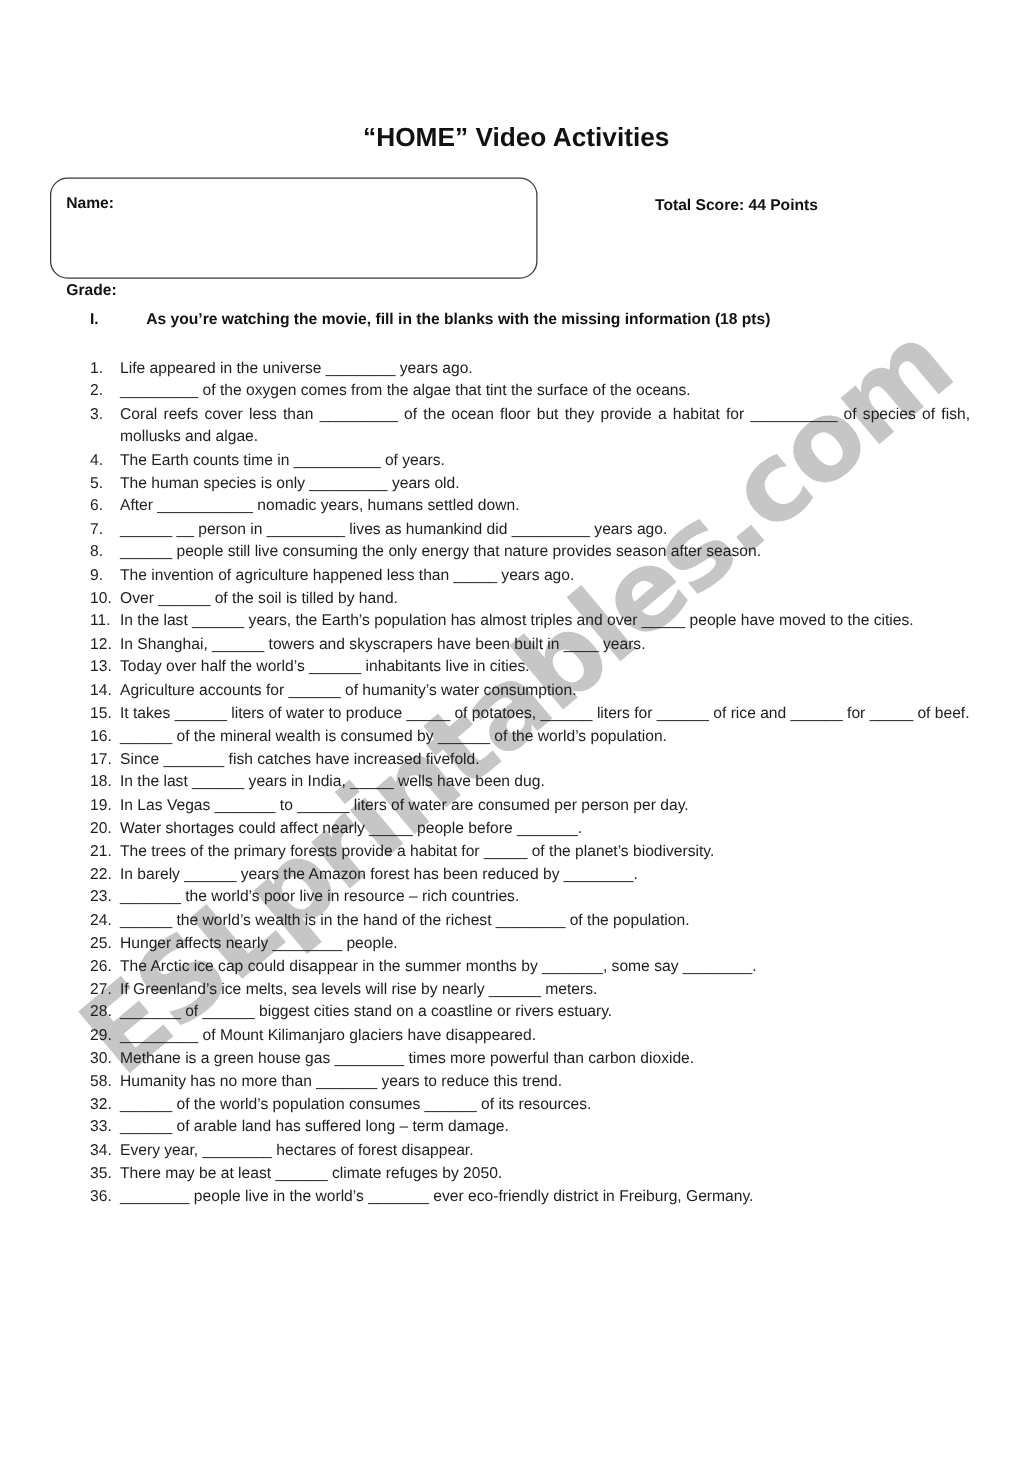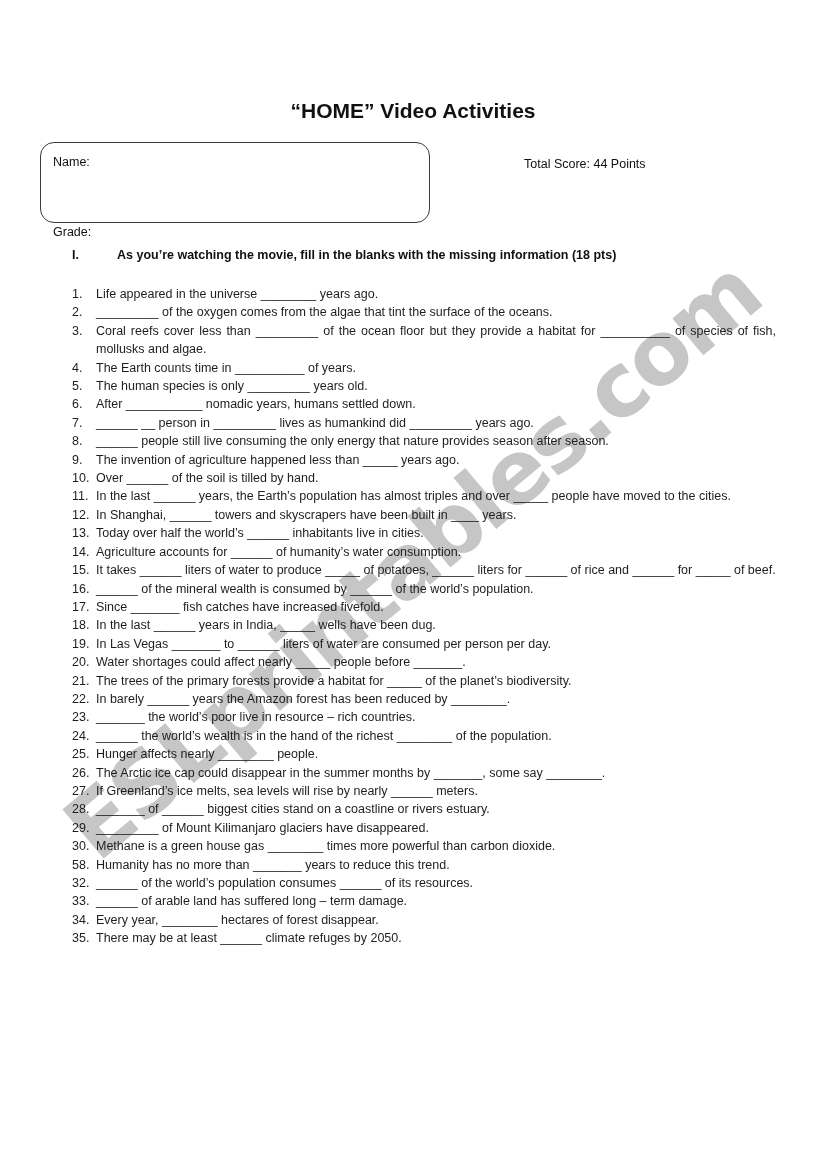--- a/index.html
+++ b/index.html
@@ -53,31 +53,31 @@
     width: 388px;
     height: 79px;
     border: 1px solid #3a3a3a;
     border-radius: 14px;
     background: transparent;
   }
   .info-label {
     position: absolute;
     left: 12px;
     font-size: 12.5px;
-    font-weight: normal;
+    font-weight: bold;
     color: #111;
   }
   .info-label.name  { top: 12px; }
   .info-label.grade { top: 50px; margin-top: 32px; }
   .total-score {
     position: absolute;
     left: 524px;
     top: 157px;
     font-size: 12.5px;
-    font-weight: normal;
+    font-weight: bold;
     color: #111;
   }
   .section-heading {
     position: absolute;
     left: 72px;
     top: 247px;
     width: 704px;
     display: flex;
     font-size: 12.5px;
     font-weight: bold;
@@ -294,15 +294,19 @@
   <li>
     <span class="num">34.</span>
     <span class="txt">Every year, ________ hectares of forest disappear.</span>
   </li>
 
   <li>
     <span class="num">35.</span>
     <span class="txt">There may be at least ______ climate refuges by 2050.</span>
   </li>
 
+  <li>
+    <span class="num">36.</span>
+    <span class="txt">________ people live in the world’s _______ ever eco-friendly district in Freiburg, Germany.</span>
+  </li>
 </ol>
   </div>
 </div>
 
 </body></html>

